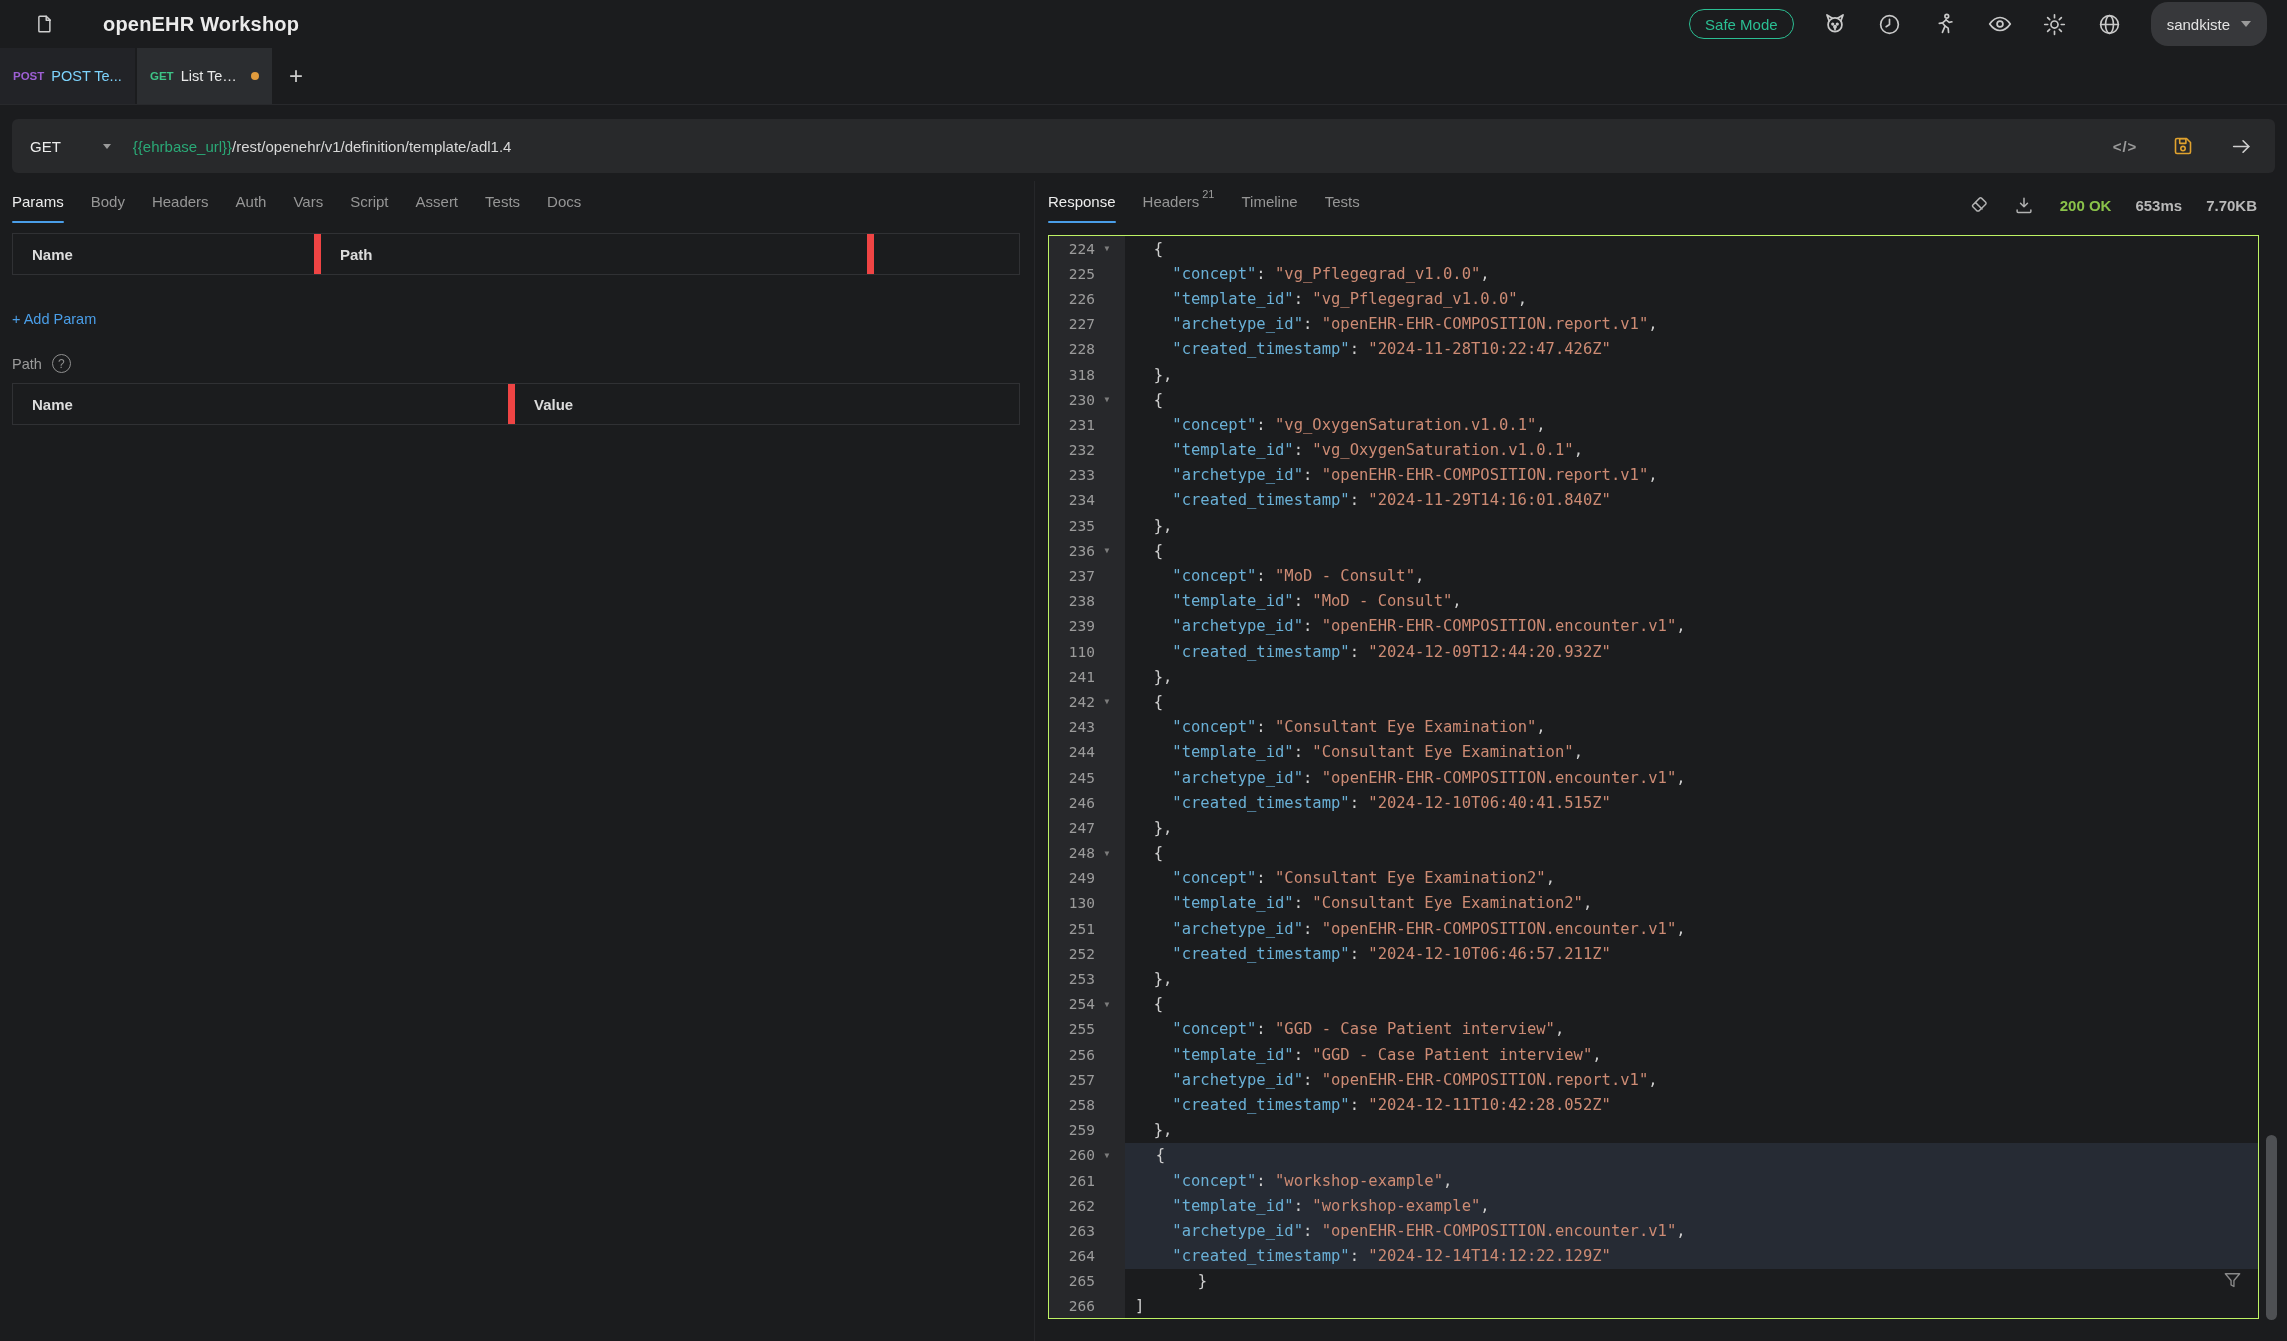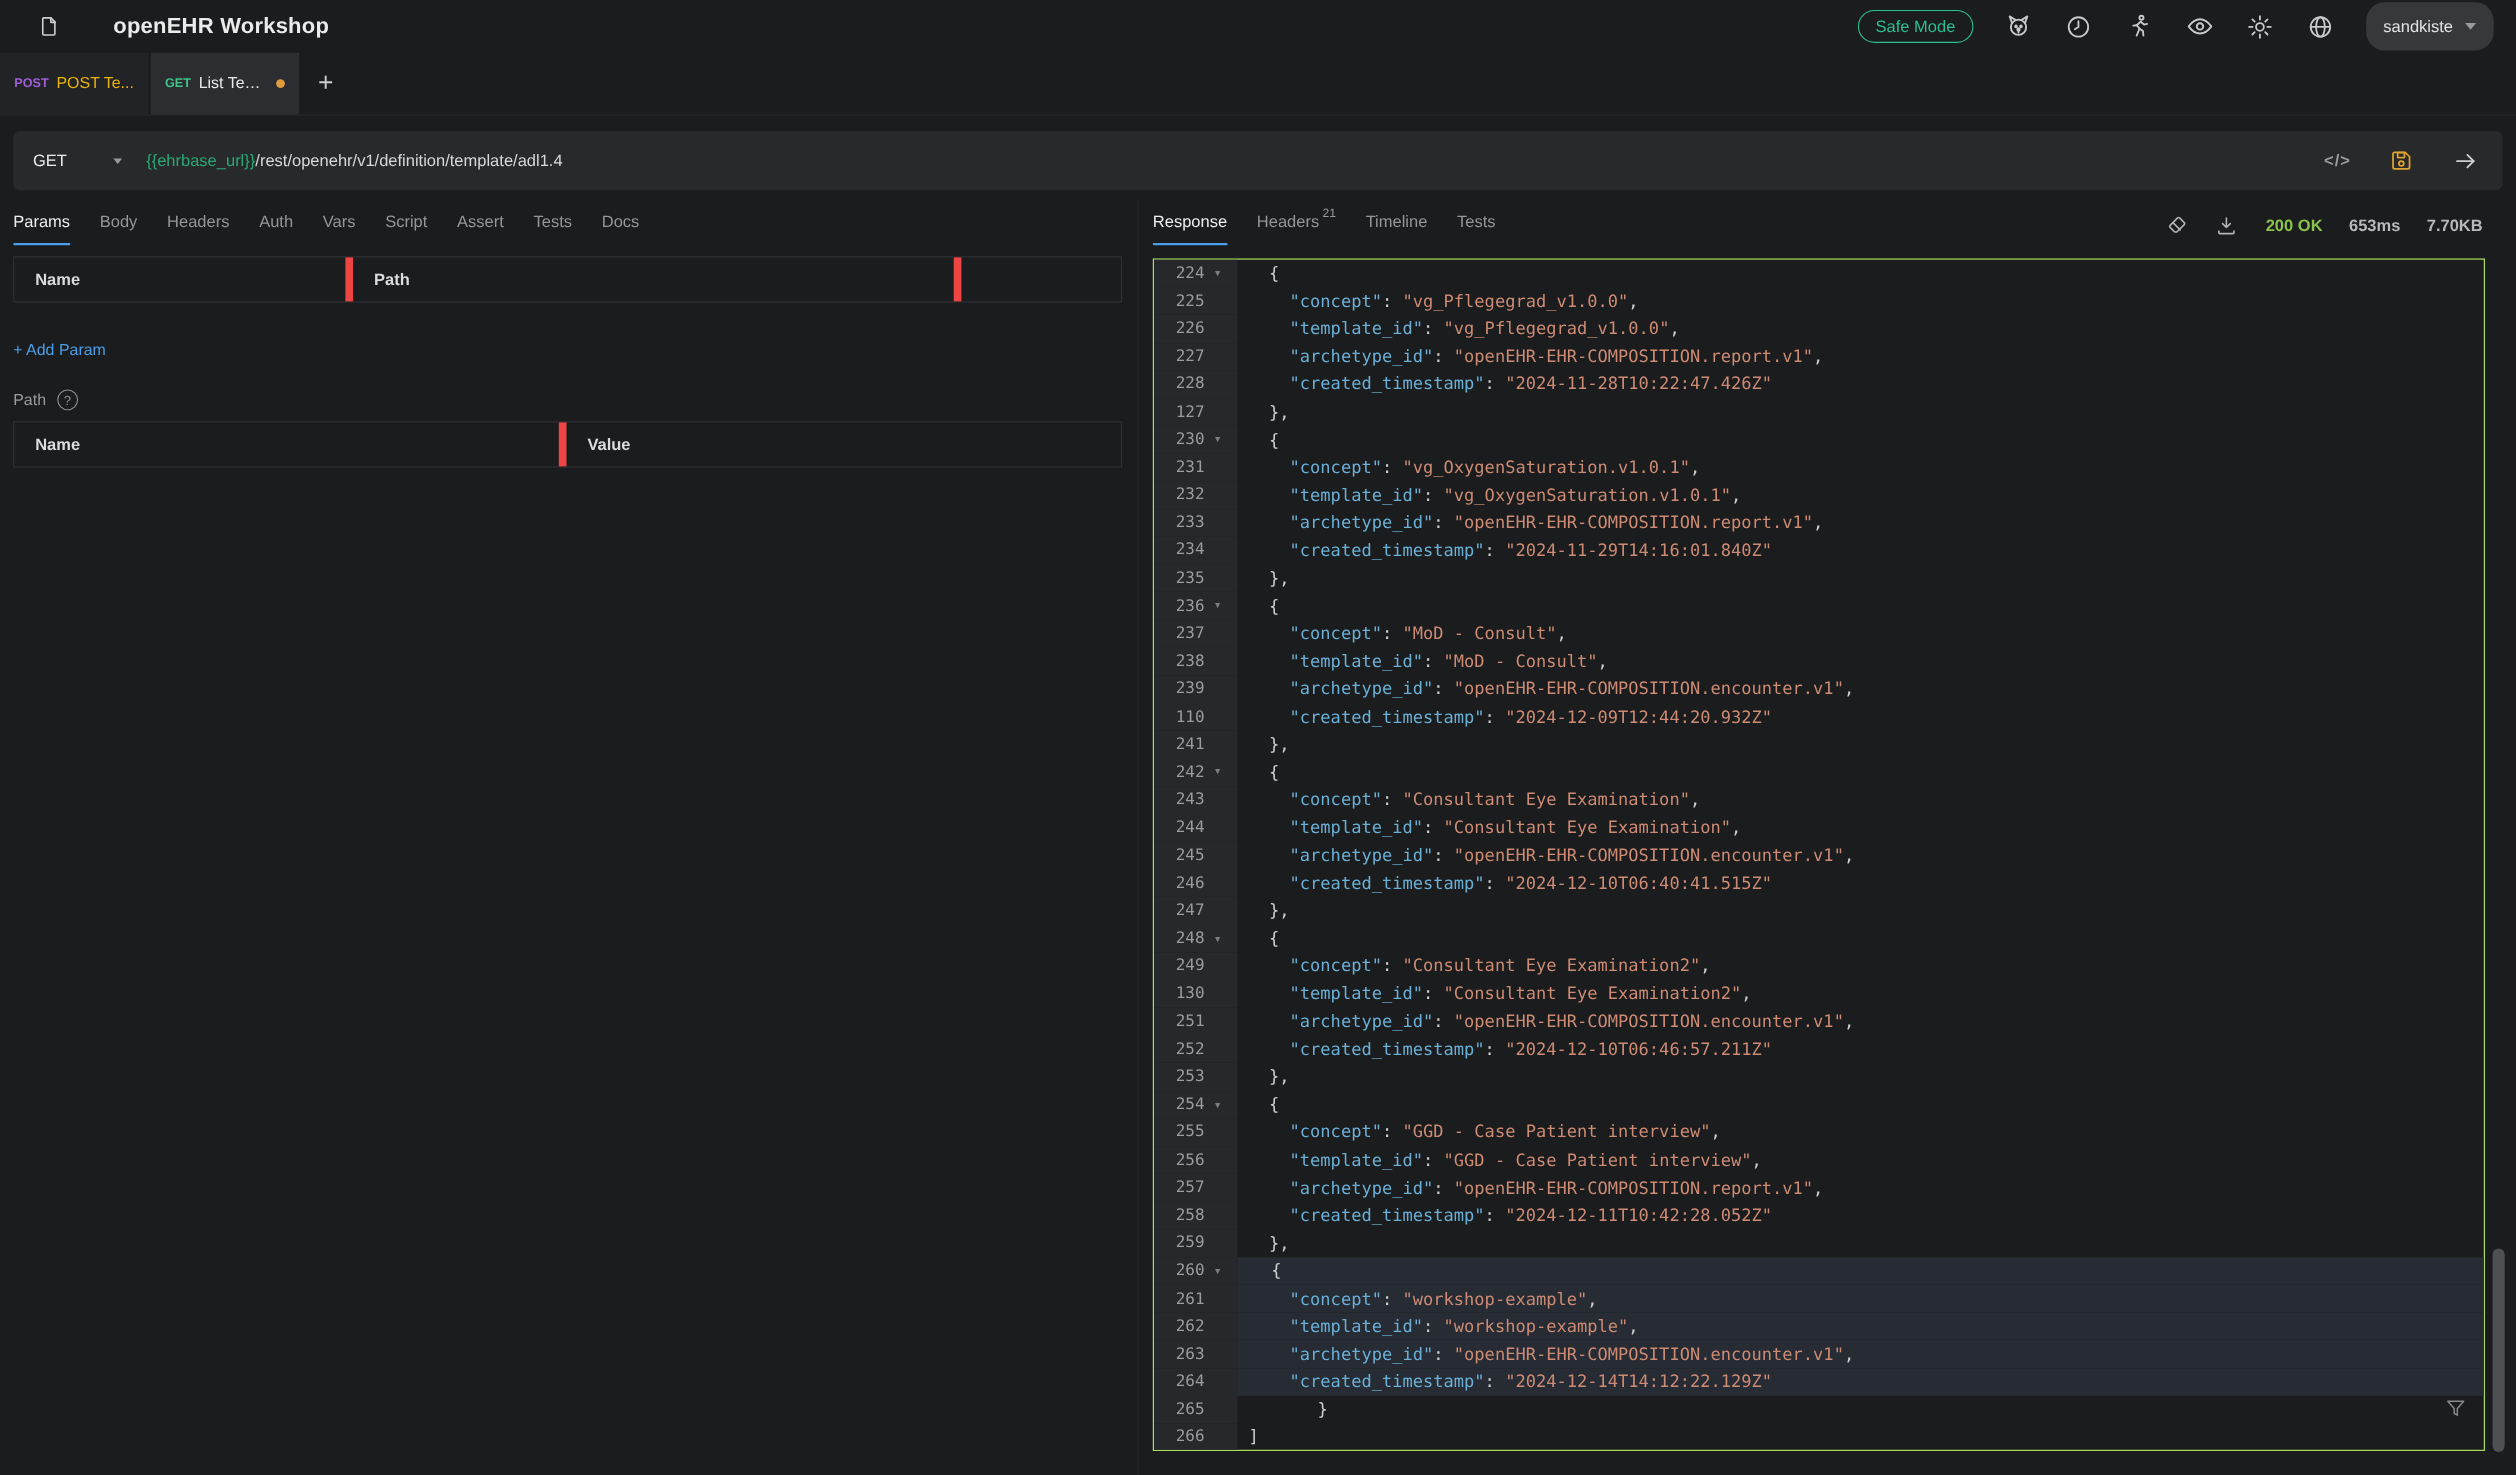--- a/index.html
+++ b/index.html
@@ -27,21 +27,21 @@
     border-top: 6px solid #9a9a9a; }
   
   .tabstrip { height: 57px; flex: none; display: flex; align-items: stretch; border-bottom: 1px solid #28292c; }
   .tabs-holder { display: flex; }
   .req-tab { width: 135px; display: flex; align-items: center; padding: 0 13px; background: #222327;
     margin-right: 2px; cursor: pointer; }
   .req-tab.active { background: #2b2d30; }
   .method { font-size: 11.5px; font-weight: 700; margin-right: 7px; flex: none; }
   .m-POST { color: #9d5fd3; }
   .m-GET  { color: #3ec487; }
-  .tab-label { font-size: 14.5px; color: #eab308; white-space: nowrap; overflow: hidden;
+  .tab-label { font-size: 14.5px; color: #7dd3fc; white-space: nowrap; overflow: hidden;
     text-overflow: ellipsis; flex: 1; }
   .req-tab.active .tab-label { color: #e9e9e9; }
   .dirty-dot { width: 8px; height: 8px; border-radius: 50%; background: #e09b3d; margin-left: 8px; flex: none; }
   .new-tab-btn { width: 44px; background: none; border: none; color: #cccccc; font-size: 24px;
     font-weight: 400; cursor: pointer; }
   
   .urlbar { margin: 14px 12px 0 12px; height: 54px; flex: none; background: #28292b; border-radius: 6px;
     display: flex; align-items: center; padding: 0 20px 0 18px; }
   .method-select { display: flex; align-items: center; cursor: pointer; }
   .method-select .val { font-size: 15px; font-weight: 500; color: #ececec; }
@@ -335,21 +335,21 @@
           </div>
           <div class="code-line" data-name="code-line">
             <div class="gutter" data-name="gutter">
               <span class="lnum" data-name="line-number">228</span>
               <span class="fold" data-name="fold-spacer"></span>
             </div>
             <div class="code" data-name="code-text"><span class="tk-p">    </span><span class="tk-k">"created_timestamp"</span><span class="tk-p">: </span><span class="tk-v">"2024-11-28T10:22:47.426Z"</span><span class="tk-p"></span></div>
           </div>
           <div class="code-line" data-name="code-line">
             <div class="gutter" data-name="gutter">
-              <span class="lnum" data-name="line-number">127</span>
+              <span class="lnum" data-name="line-number">318</span>
               <span class="fold" data-name="fold-spacer"></span>
             </div>
             <div class="code" data-name="code-text"><span class="tk-p">  },</span></div>
           </div>
           <div class="code-line" data-name="code-line">
             <div class="gutter" data-name="gutter">
               <span class="lnum" data-name="line-number">230</span>
               <span class="fold" data-name="fold-toggle">▼</span>
             </div>
             <div class="code" data-name="code-text"><span class="tk-p">  {</span></div>

